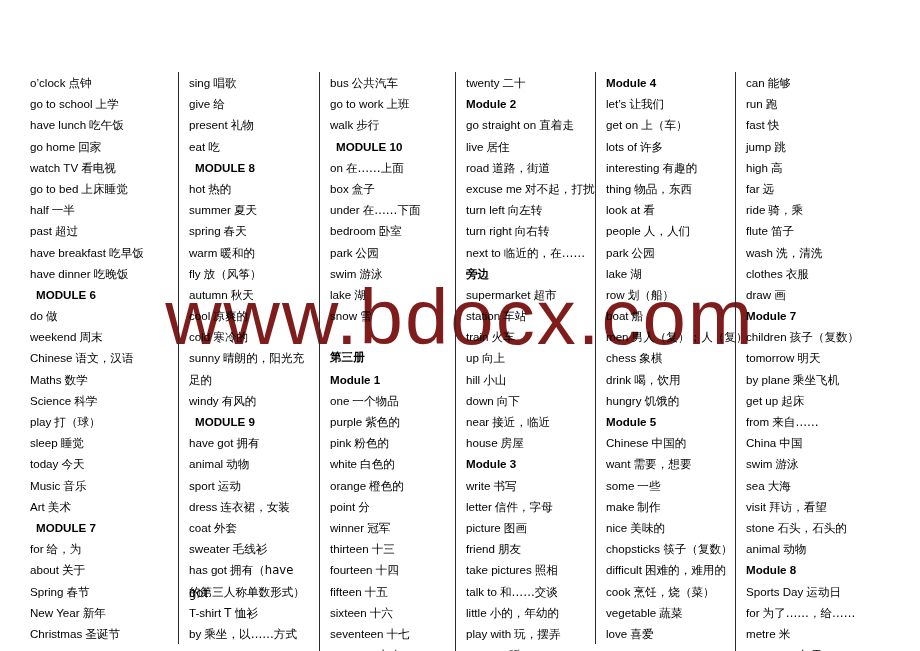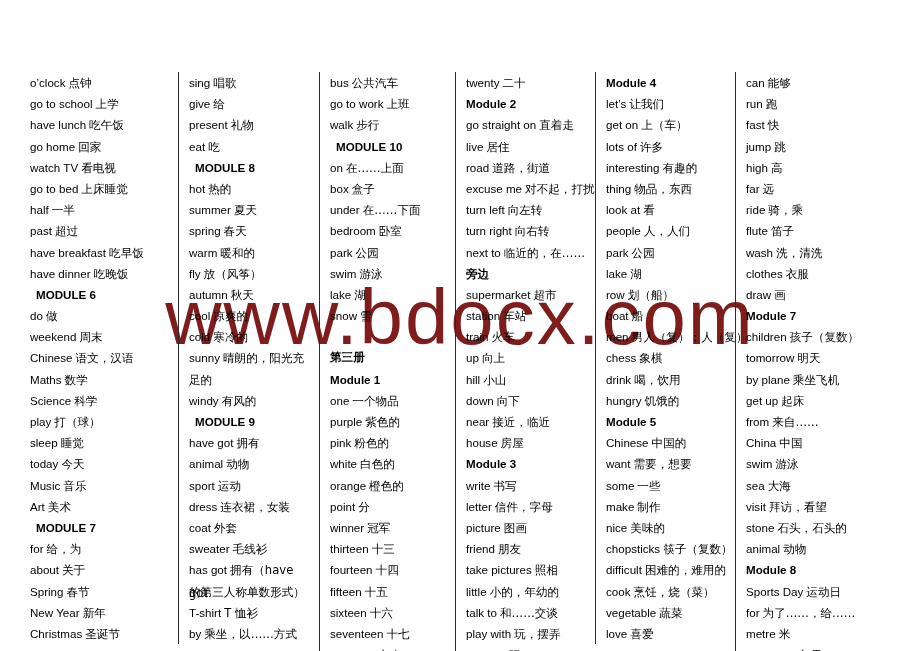--- a/index.html
+++ b/index.html
@@ -201,22 +201,22 @@
       <div class="entry"><span class="en">hill</span><span class="zh">小山</span></div>
       <div class="entry"><span class="en">down</span><span class="zh">向下</span></div>
       <div class="entry"><span class="en">near</span><span class="zh">接近，临近</span></div>
       <div class="entry"><span class="en">house</span><span class="zh">房屋</span></div>
       <div class="entry head2">Module 3</div>
       <div class="entry"><span class="en">write</span><span class="zh">书写</span></div>
       <div class="entry"><span class="en">letter</span><span class="zh">信件，字母</span></div>
       <div class="entry"><span class="en">picture</span><span class="zh">图画</span></div>
       <div class="entry"><span class="en">friend</span><span class="zh">朋友</span></div>
       <div class="entry"><span class="en">take pictures</span><span class="zh">照相</span></div>
+      <div class="entry"><span class="en">talk to</span><span class="zh">和……交谈</span></div>
       <div class="entry"><span class="en">little</span><span class="zh">小的，年幼的</span></div>
-      <div class="entry"><span class="en">talk to</span><span class="zh">和……交谈</span></div>
       <div class="entry"><span class="en">play with</span><span class="zh">玩，摆弄</span></div>
       <div class="entry"><span class="en">listen to</span><span class="zh">听</span></div>
     </div>
     <div class="col c4">
       <div class="entry head2">Module 4</div>
       <div class="entry"><span class="en">let’s</span><span class="zh">让我们</span></div>
       <div class="entry"><span class="en">get on</span><span class="zh">上（车）</span></div>
       <div class="entry"><span class="en">lots of</span><span class="zh">许多</span></div>
       <div class="entry"><span class="en">interesting</span><span class="zh">有趣的</span></div>
       <div class="entry"><span class="en">thing</span><span class="zh">物品，东西</span></div>

